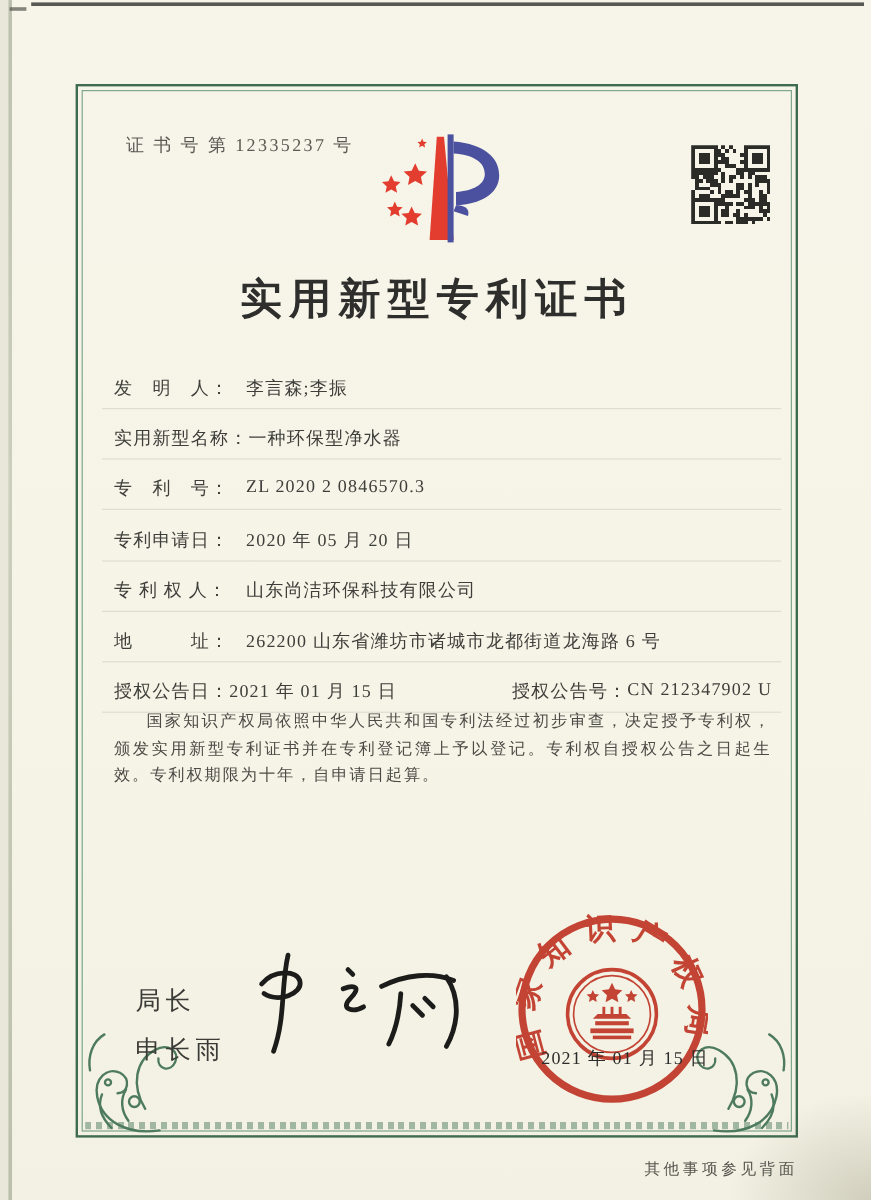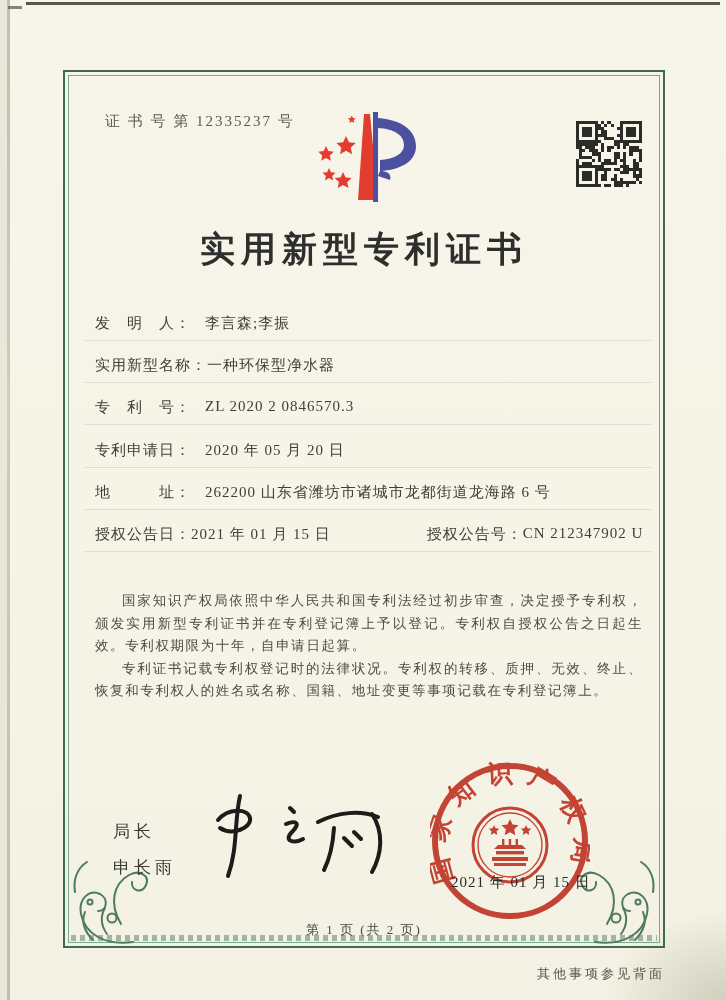--- a/index.html
+++ b/index.html
@@ -51,21 +51,21 @@
   .gpair{display:flex;white-space:nowrap;}
   .gpair + .gpair{margin-left:54px;}
   
   .body-text{
     position:absolute;left:95px;top:590px;width:548px;
     font-size:13.5px;line-height:22.5px;letter-spacing:1.6px;color:#4c4c47;
     text-align:justify;
   }
   .body-text p{margin:0;text-indent:2em;}
   
-  .signer{position:absolute;left:113px;top:820px;font-size:17px;letter-spacing:4px;color:#3b3b37;}
+  .signer{position:absolute;left:113px;top:820px;font-size:21px;letter-spacing:4px;color:#3b3b37;}
   .signer .name{margin-top:13px;}
   .signature{position:absolute;left:202px;top:790px;width:200px;height:92px;}
   .seal{position:absolute;left:430px;top:761px;width:160px;height:160px;opacity:.93;mix-blend-mode:multiply;}
   .seal-date{position:absolute;left:451px;top:873px;font-size:15px;letter-spacing:1px;color:#2c2c2a;z-index:5;}
   
   .page-num{position:absolute;left:63px;top:921px;width:602px;text-align:center;font-size:13px;letter-spacing:2px;color:#4a4a45;}
   .back-note{position:absolute;left:63px;top:965px;width:602px;text-align:right;font-size:13px;letter-spacing:3px;color:#55554e;}
 </style>
 </head>
 <body>
@@ -389,38 +389,41 @@
     </div>
     <div class="frow">
       <span class="flabel">专　利　号：</span>
       <span class="fvalue">ZL 2020 2 0846570.3</span>
     </div>
     <div class="frow">
       <span class="flabel">专利申请日：</span>
       <span class="fvalue">2020 年 05 月 20 日</span>
     </div>
     <div class="frow">
+      <span class="flabel">专 利 权 人：</span>
+      <span class="fvalue">山东尚洁环保科技有限公司</span>
+    </div>
+    <div class="frow">
       <span class="flabel">地　　　址：</span>
       <span class="fvalue">262200 山东省潍坊市诸城市龙都街道龙海路 6 号</span>
     </div>
     <div class="frow grow">
       <span class="gpair">
         <span>授权公告日：</span>
         <span>2021 年 01 月 15 日</span>
       </span>
       <span class="gpair">
         <span>授权公告号：</span>
         <span>CN 212347902 U</span>
       </span>
     </div>
   </div>
 
   <div class="body-text">
     <p>国家知识产权局依照中华人民共和国专利法经过初步审查，决定授予专利权，颁发实用新型专利证书并在专利登记簿上予以登记。专利权自授权公告之日起生效。专利权期限为十年，自申请日起算。</p>
-    <p>专利证书记载专利权登记时的法律状况。专利权的转移、质押、无效、终止、恢复和专利权人的姓名或名称、国籍、地址变更等事项记载在专利登记簿上。</p>
   </div>
 
   <div class="signer">
     <div>局长</div>
     <div class="name">申长雨</div>
   </div>
 
   <div class="signature">
     <svg viewBox="0 0 200 92" fill="none" stroke="#1c1c1a" stroke-width="4" stroke-linecap="round" stroke-linejoin="round">
       <path d="M38,6 C32,32 36,58 26,86"></path>
@@ -455,16 +458,15 @@
         <path d="M64,88 h32 l-4,-4 h-24 Z"></path>
         <rect x="72" y="78" width="2.4" height="6"></rect>
         <rect x="78.8" y="78" width="2.4" height="6"></rect>
         <rect x="85.6" y="78" width="2.4" height="6"></rect>
         <rect x="64" y="102" width="32" height="3"></rect>
       </g>
     </svg>
   </div>
   <div class="seal-date">2021 年 01 月 15 日</div>
 
-  <div class="page-num">第 1 页 (共 2 页)</div>
   <div class="back-note">其他事项参见背面</div>
 
 </div>
 
 </body></html>

